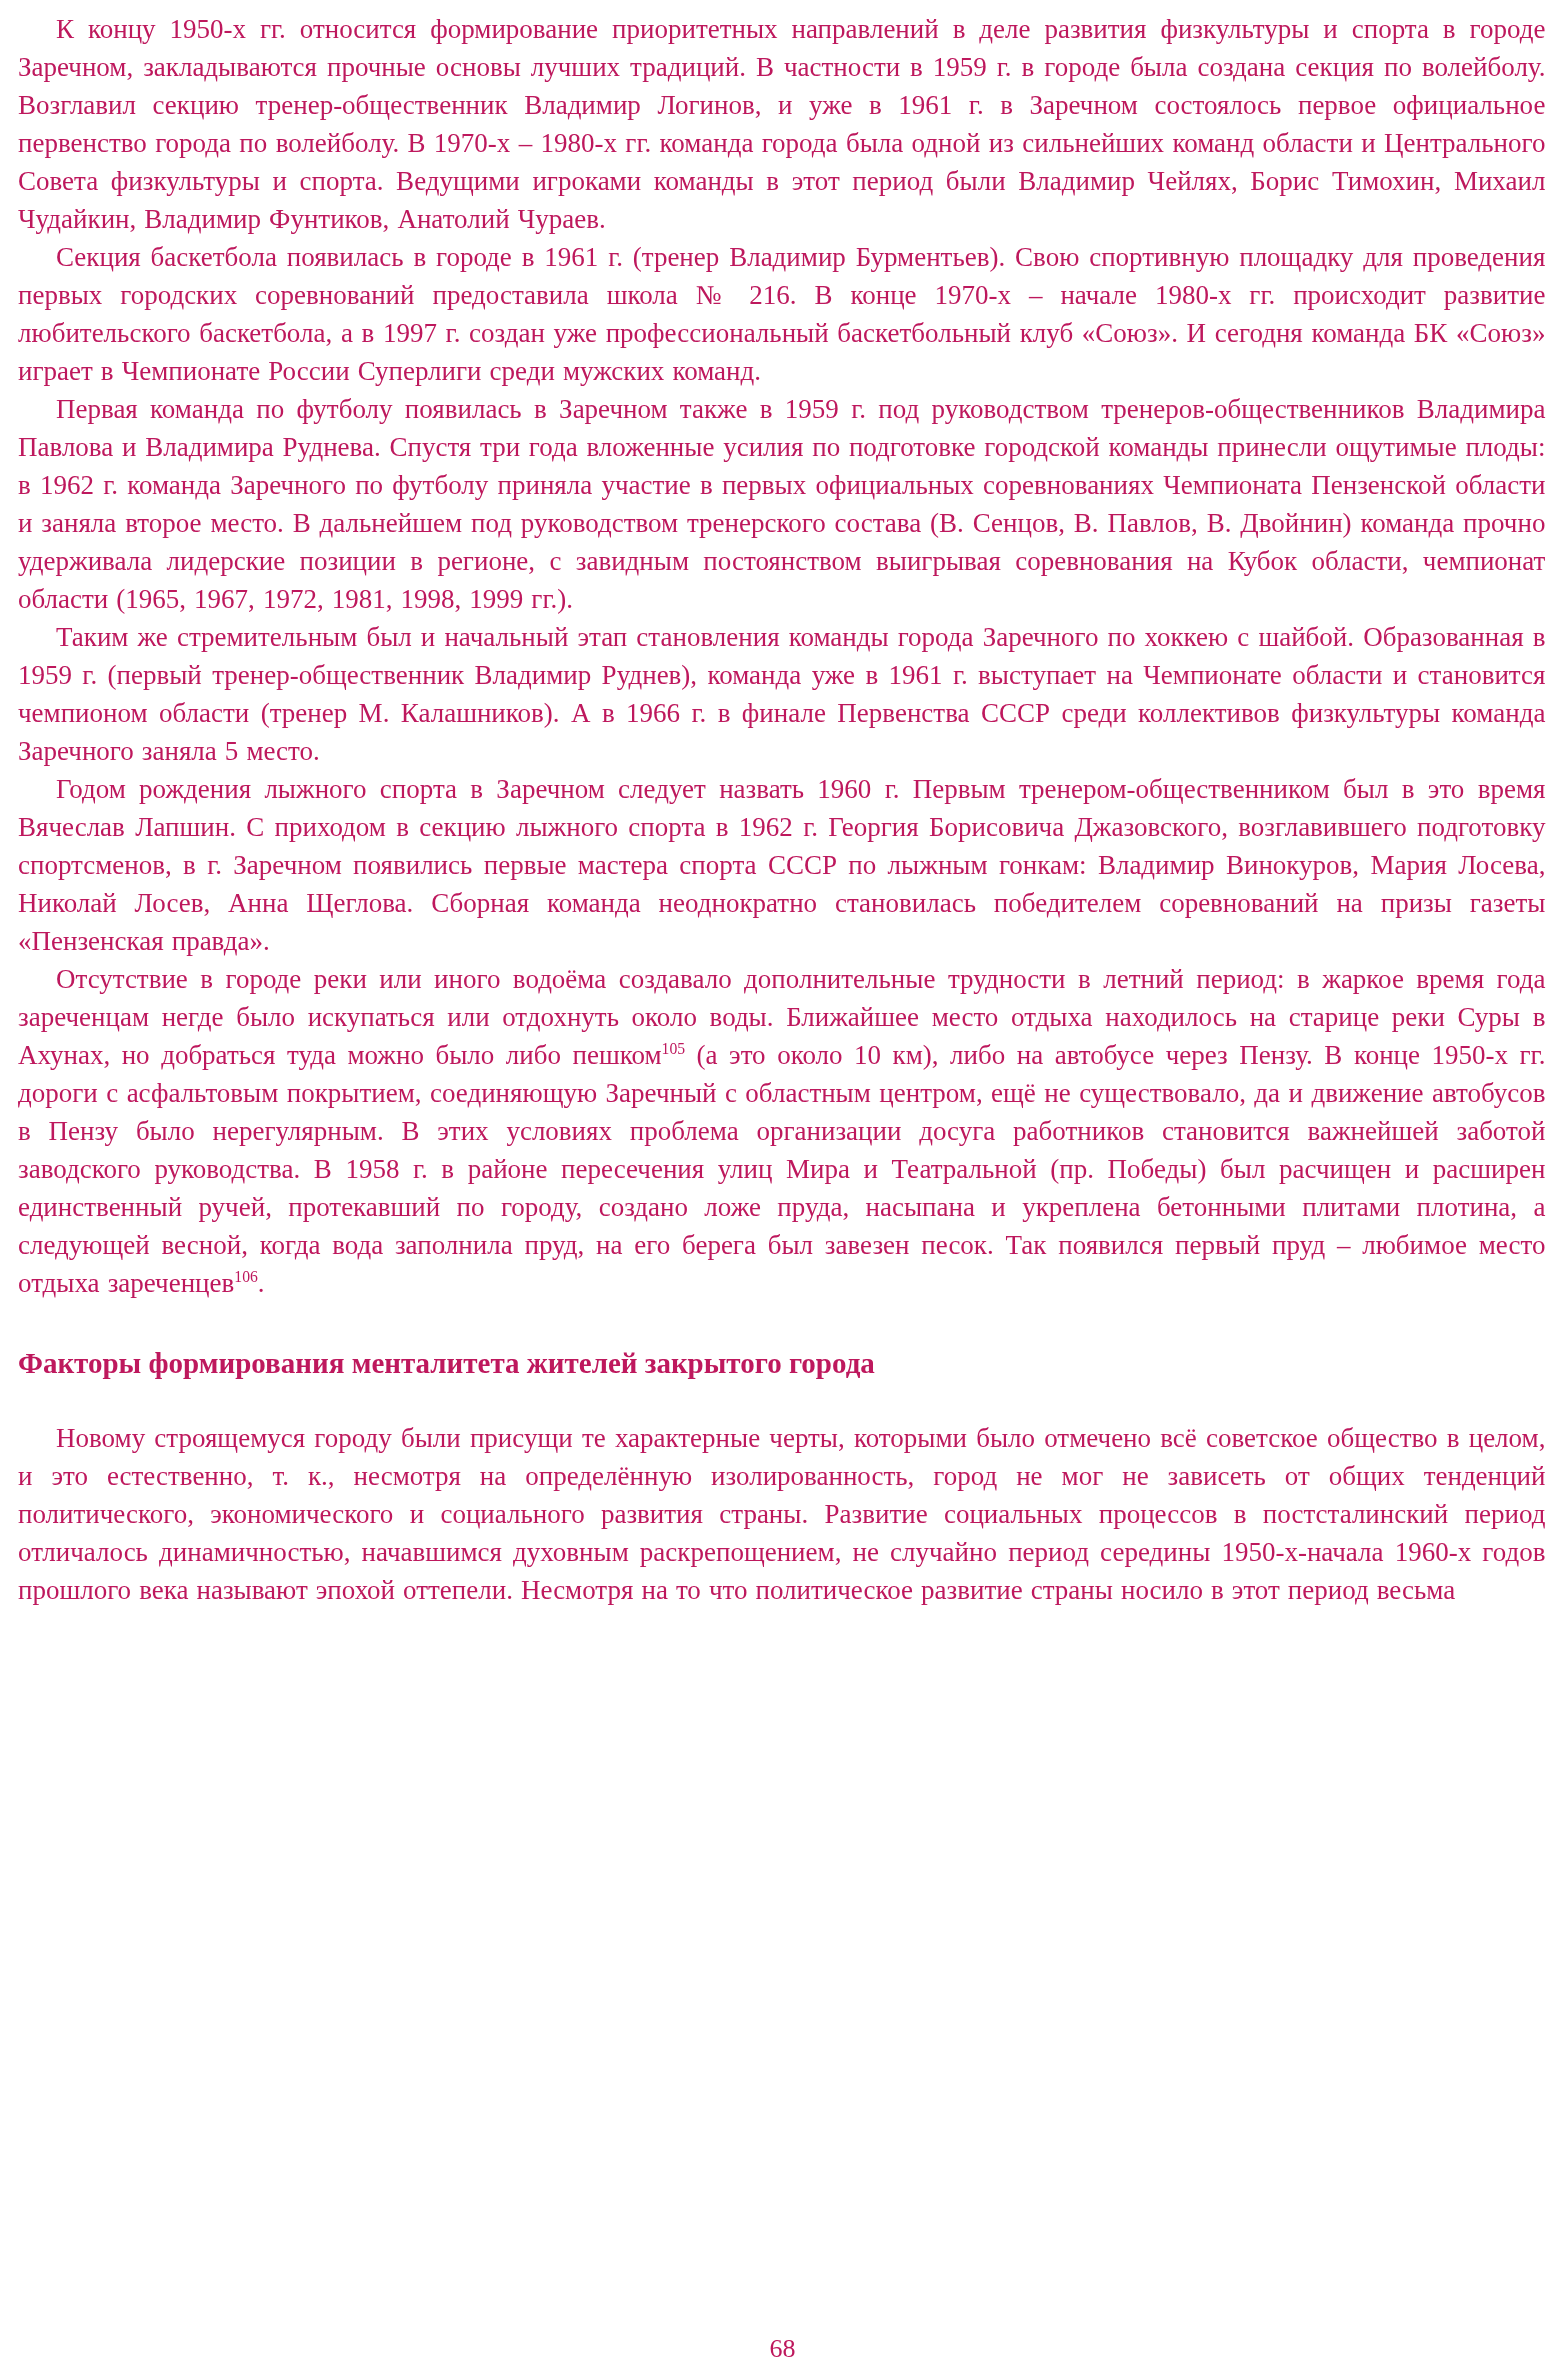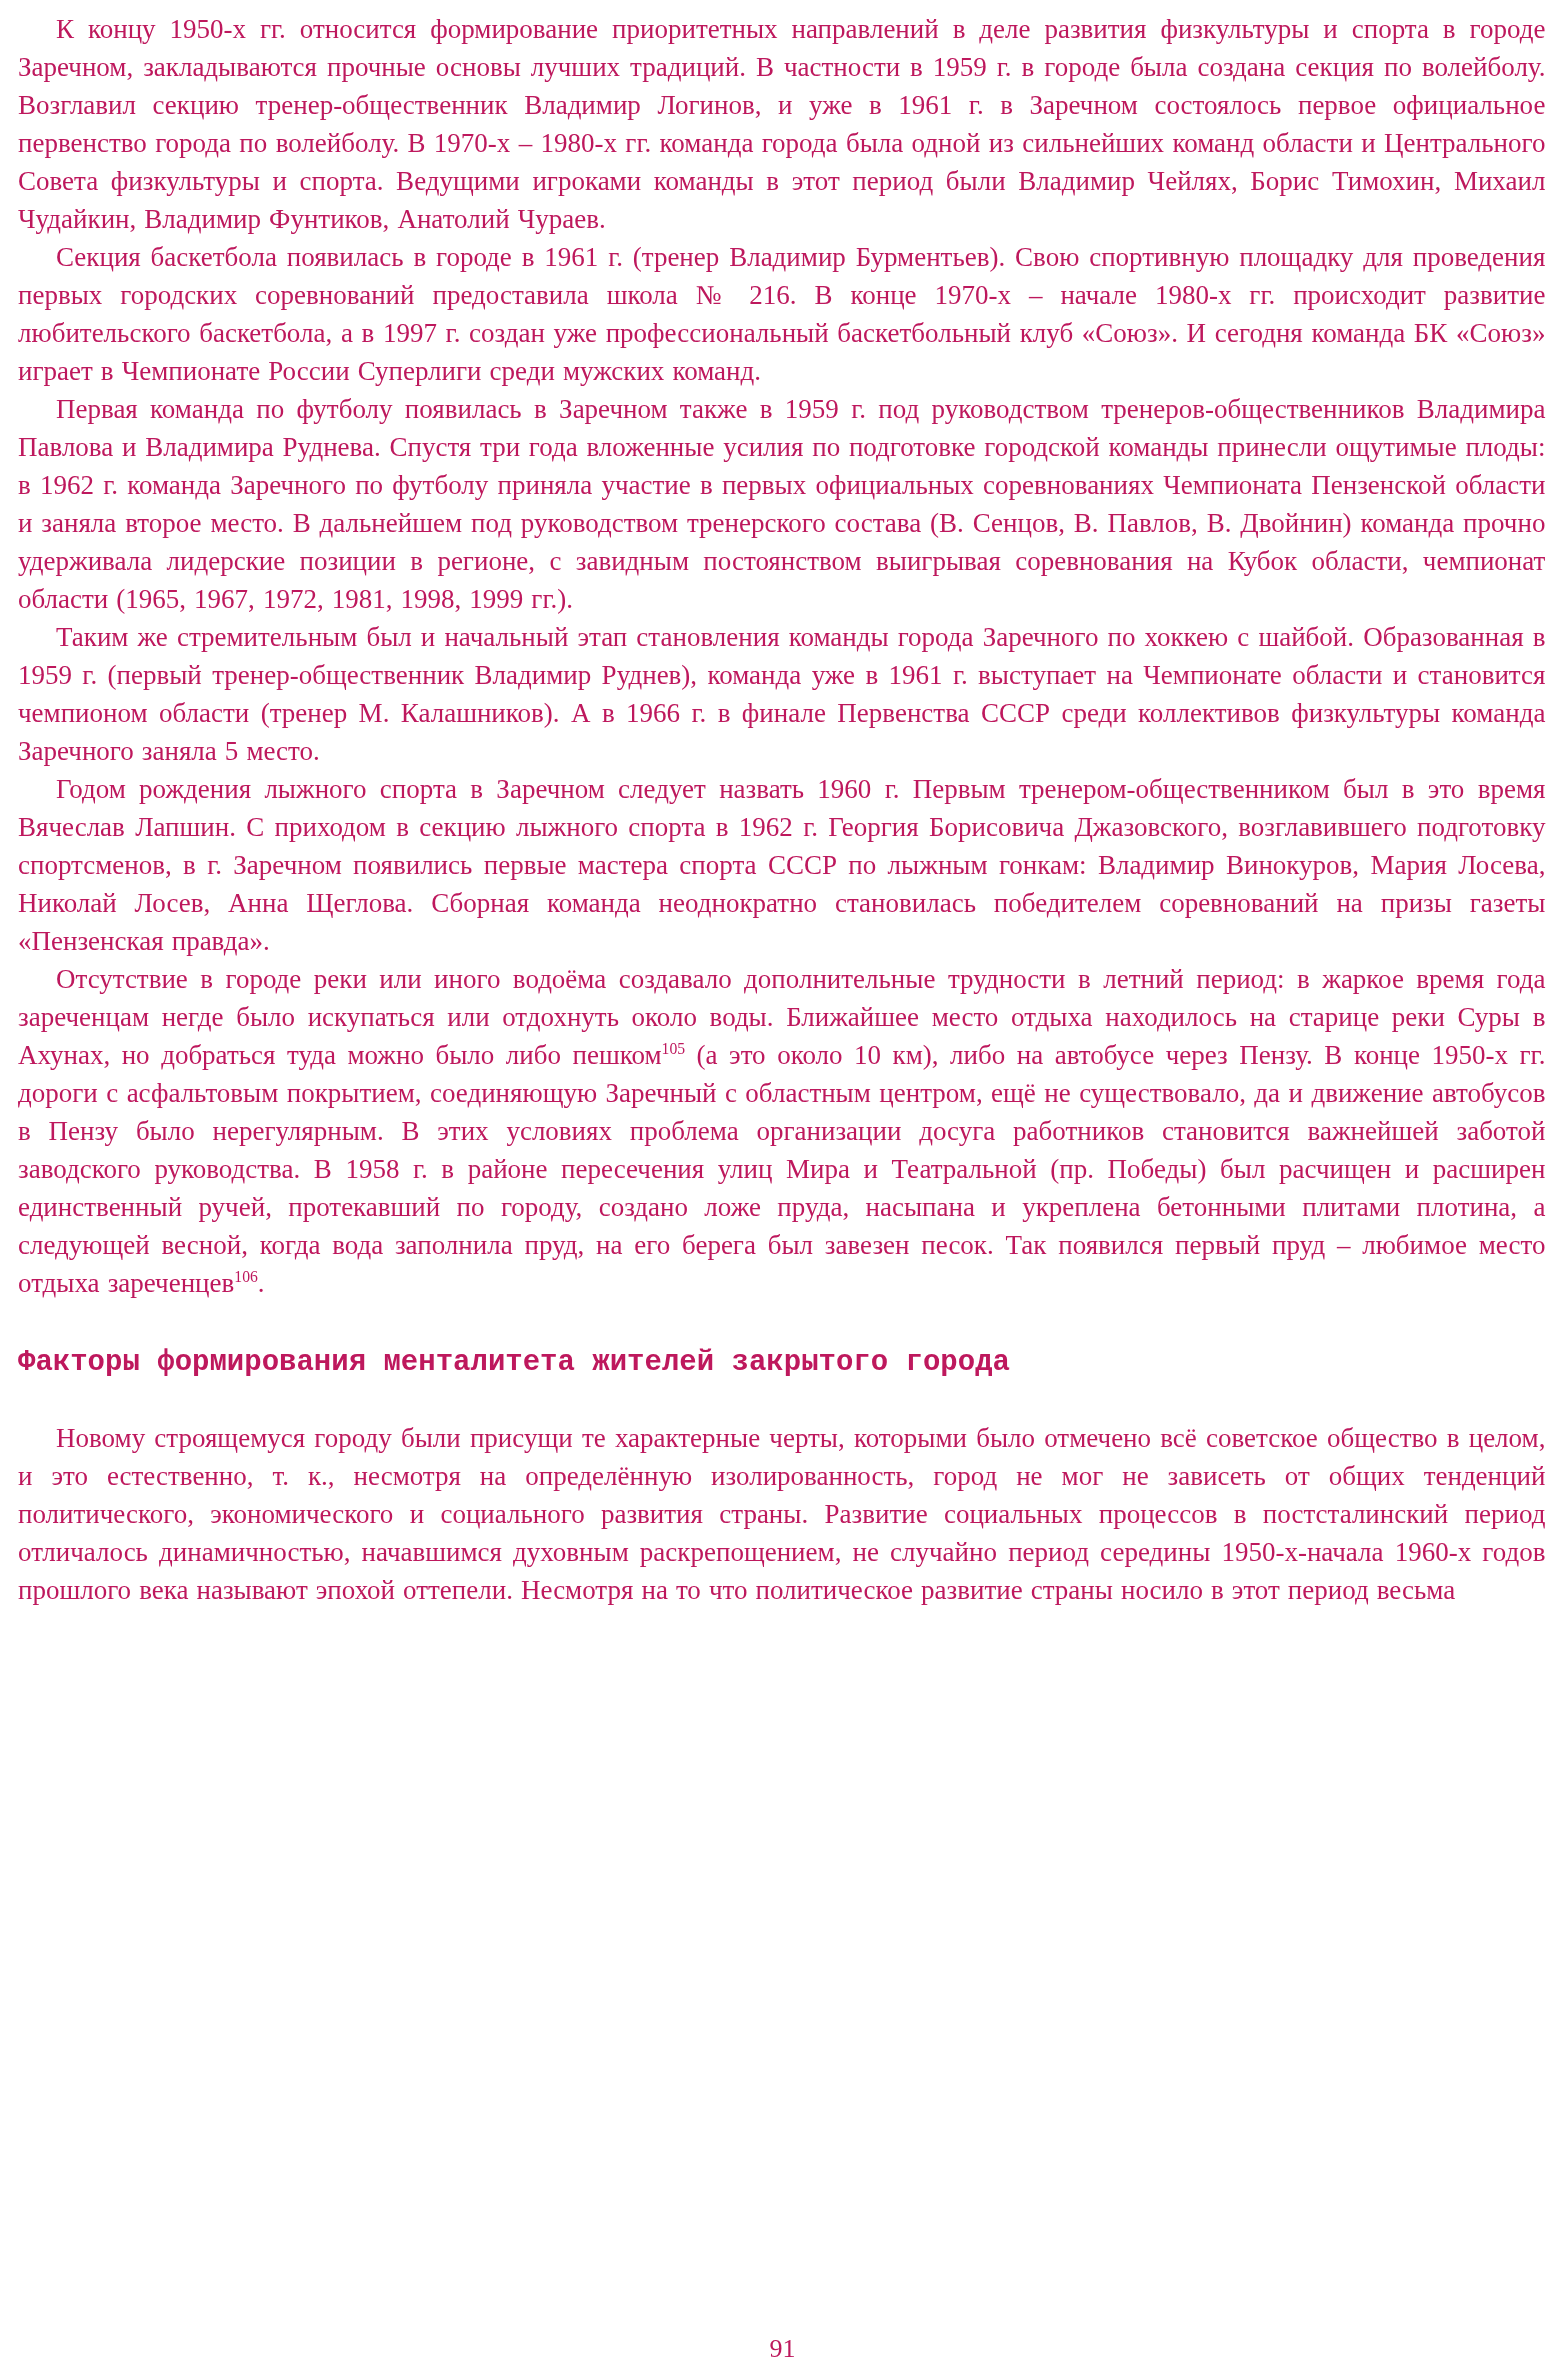--- a/index.html
+++ b/index.html
@@ -26,21 +26,20 @@
     text-indent: 38px;
     word-spacing: 1.3px;
   }
   .heading {
     margin: 42px 0 37px 0;
     font-size: 29px;
     font-weight: bold;
     text-align: left;
     text-indent: 0;
     line-height: 38px;
-    font-family: Liberation Mono, monospace;
   }
   sup {
     font-size: 0.58em;
     line-height: 0;
     vertical-align: super;
   }
   .page-number {
     position: absolute;
     left: 0;
     right: 0;
@@ -65,16 +64,16 @@
   <p class="para">Таким же стремительным был и начальный этап становления команды города Заречного по хоккею с шайбой. Образованная в 1959 г. (первый тренер-общественник Владимир Руднев), команда уже в 1961 г. выступает на Чемпионате области и становится чемпионом области (тренер М. Калашников). А в 1966 г. в финале Первенства СССР среди коллективов физкультуры команда Заречного заняла 5 место.</p>
 
   <p class="para">Годом рождения лыжного спорта в Заречном следует назвать 1960 г. Первым тренером-общественником был в это время Вячеслав Лапшин. С приходом в секцию лыжного спорта в 1962 г. Георгия Борисовича Джазовского, возглавившего подготовку спортсменов, в г. Заречном появились первые мастера спорта СССР по лыжным гонкам: Владимир Винокуров, Мария Лосева, Николай Лосев, Анна Щеглова. Сборная команда неоднократно становилась победителем соревнований на призы газеты «Пензенская правда».</p>
 
   <p class="para"><span>Отсутствие в городе реки или иного водоёма создавало дополнительные трудности в летний период: в жаркое время года зареченцам негде было искупаться или отдохнуть около воды. Ближайшее место отдыха находилось на старице реки Суры в Ахунах, но добраться туда можно было либо пешком</span><sup>105</sup><span> (а это около 10 км), либо на автобусе через Пензу. В конце 1950-х гг. дороги с асфальтовым покрытием, соединяющую Заречный с областным центром, ещё не существовало, да и движение автобусов в Пензу было нерегулярным. В этих условиях проблема организации досуга работников становится важнейшей заботой заводского руководства. В 1958 г. в районе пересечения улиц Мира и Театральной (пр. Победы) был расчищен и расширен единственный ручей, протекавший по городу, создано ложе пруда, насыпана и укреплена бетонными плитами плотина, а следующей весной, когда вода заполнила пруд, на его берега был завезен песок. Так появился первый пруд –  любимое место отдыха зареченцев</span><sup>106</sup><span>.</span></p>
 
   <h2 class="heading">Факторы формирования менталитета жителей закрытого города</h2>
 
   <p class="para">Новому строящемуся городу были присущи те характерные черты, которыми было отмечено всё советское общество в целом, и это естественно, т. к., несмотря на определённую изолированность, город не мог не зависеть от общих тенденций политического, экономического и социального развития страны. Развитие социальных процессов в постсталинский период отличалось динамичностью, начавшимся духовным раскрепощением, не случайно период середины 1950-х-начала 1960-х годов прошлого века называют эпохой оттепели. Несмотря на то что политическое развитие страны носило в этот период весьма</p>
 
-  <div class="page-number">91</div>
+  <div class="page-number">68</div>
 
 </div>
 
 
 </body></html>

